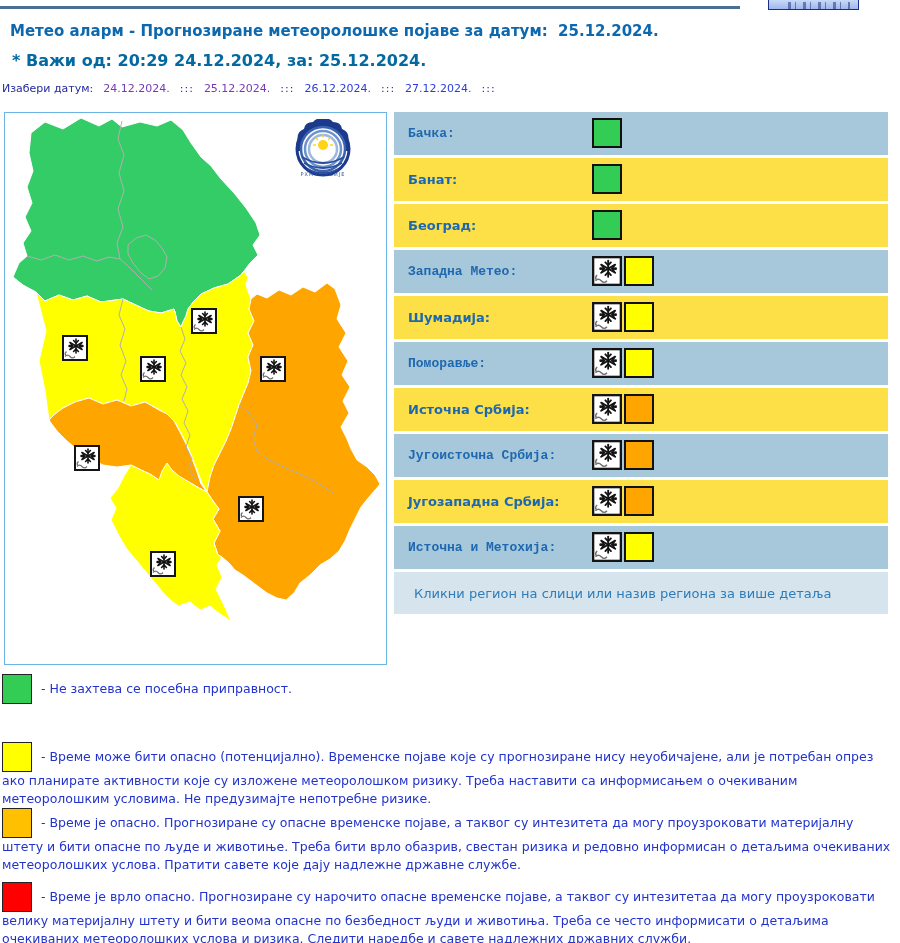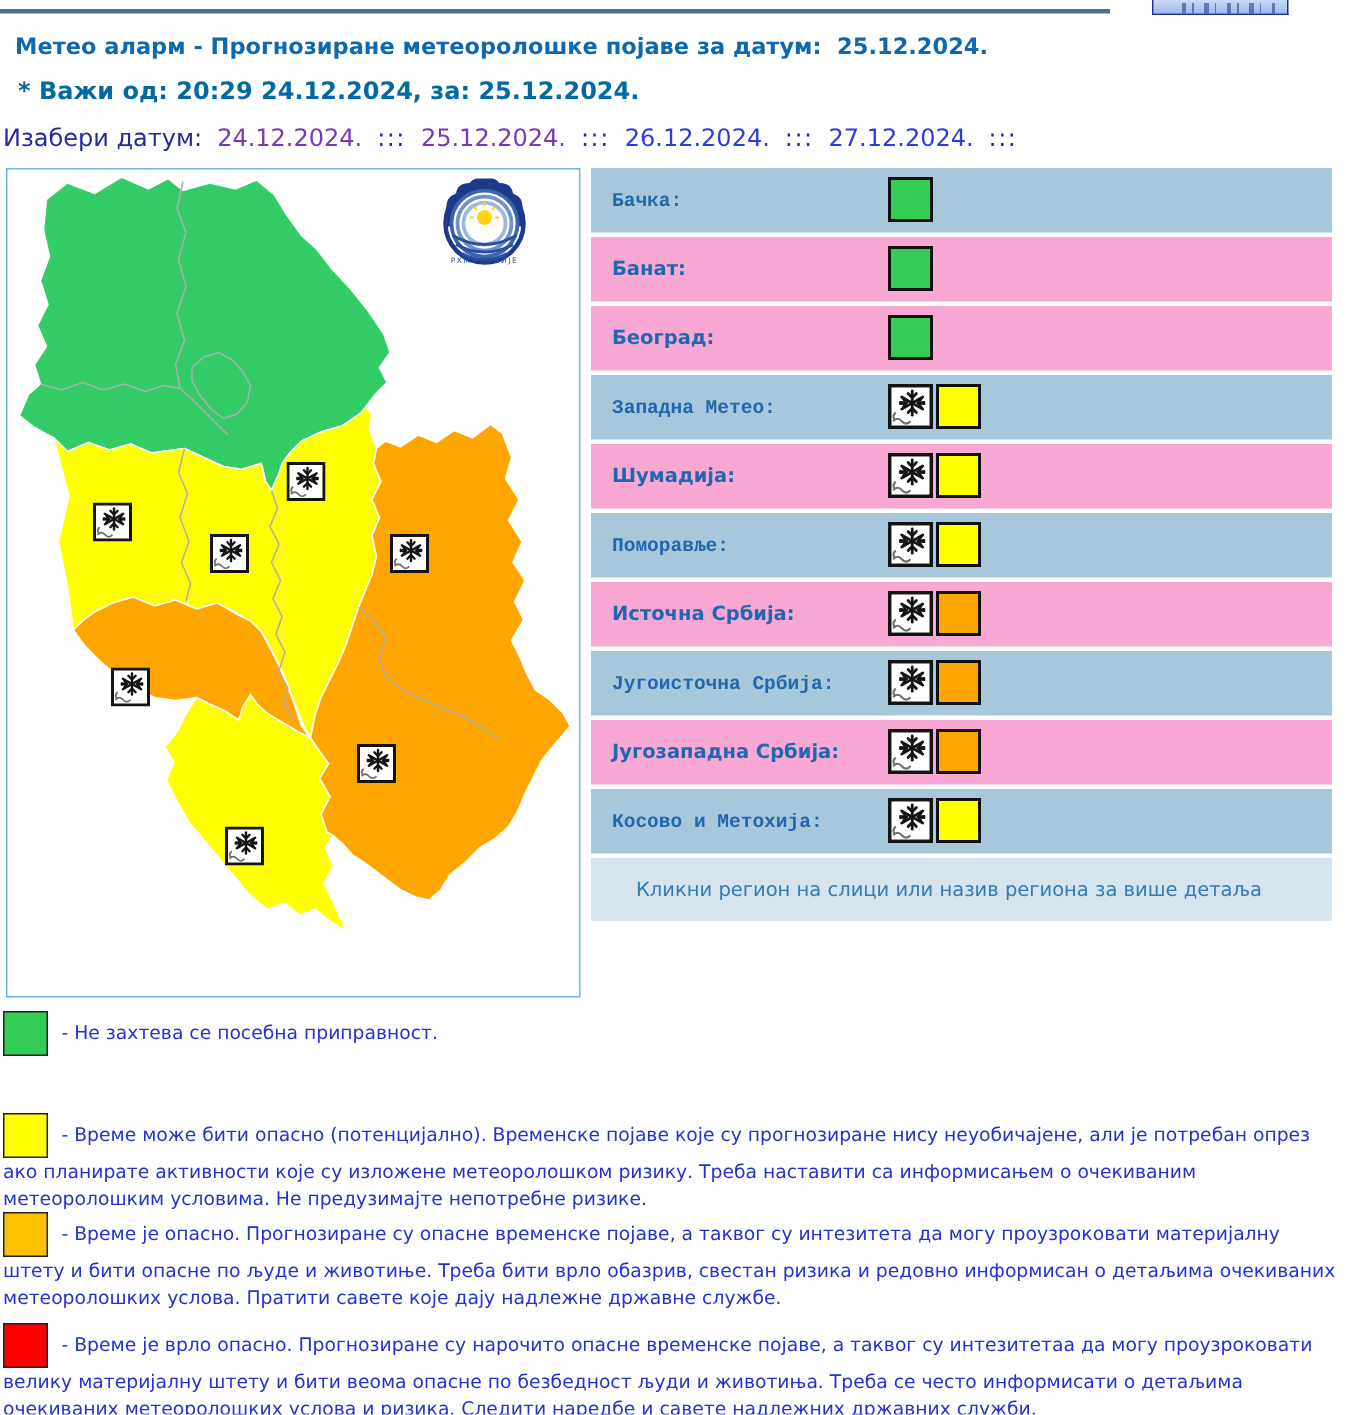--- a/index.html
+++ b/index.html
@@ -13,50 +13,50 @@
     position:absolute;left:768px;top:0;width:89px;height:9px;
     background:linear-gradient(#c9d9f8,#9fb8ec);border:1px solid #1b2f8a;border-top:none;
     overflow:hidden;
   }
   .top-cut-button i{display:block;height:100%;
     background:repeating-linear-gradient(90deg,transparent 0 7px,#25337f 7px 10px,transparent 10px 14px,#25337f 14px 15px);
     opacity:.55;margin:2px 8px 0 12px;}
   
   .page-title{position:absolute;left:10px;top:22px;font-size:15px;font-weight:bold;color:#0d68ae;white-space:pre;}
   .valid-note{position:absolute;left:12px;top:51px;font-size:16px;font-weight:bold;color:#0369a1;text-align:center;}
-  .date-row{position:absolute;left:2px;top:82px;font-size:16px;color:#232a9c;}
+  .date-row{position:absolute;left:2px;top:82px;font-size:11px;color:#232a9c;}
   .date-row .dp-label{margin-right:4px;}
   .date-link{text-decoration:none;margin:0 6px;cursor:pointer;}
   .date-link[data-state="visited"]{color:#7639b8;}
   .date-link[data-state="link"]{color:#2b3cdf;}
   .date-sep{color:#232a9c;margin:0 4px;letter-spacing:1px;}
   
   .map-box{position:absolute;left:4px;top:112px;width:381px;height:551px;border:1px solid #6cb4e4;background:#fff;}
   .map-box svg{display:block;}
   .fill-green{fill:#33cc66;}
   .fill-yellow{fill:#ffff00;}
   .fill-orange{fill:#ffa500;}
   .rborder{fill:none;stroke:#b0b0b0;stroke-width:1;}
   .region{stroke:#ffffff;stroke-width:1;cursor:pointer;}
   
   .logo{position:absolute;right:26px;top:6px;width:74px;height:64px;}
   .logo-caption{position:absolute;right:22px;top:58px;width:82px;text-align:center;font-size:5px;color:#2b4f9e;letter-spacing:1px;}
   
   .panel{position:absolute;left:394px;top:112px;width:494px;}
   .region-row{height:43px;margin-bottom:3px;display:flex;align-items:center;position:relative;cursor:pointer;}
   .region-row.odd{background:#a7c7da;font-family:Liberation Mono, monospace;}
-  .region-row.even{background:#f9a8d4;text-align:right;}
+  .region-row.even{background:#fde047;text-align:right;}
   .region-label{padding-left:14px;font-size:13px;font-weight:bold;color:#1e68b0;}
   .boxes{position:absolute;left:198px;top:6px;display:flex;}
   .warn-icon{width:30px;height:30px;margin-right:2px;}
   .level-box{width:26px;height:26px;border:2px solid #111;}
   .level-box[data-level="green"]{background:#33cc55;}
   .level-box[data-level="yellow"]{background:#ffff00;}
   .level-box[data-level="orange"]{background:#ffa500;}
-  .panel-footer{height:42px;background:#d6e4ee;display:flex;align-items:center;font-size:13px;color:#2f7cb8;padding-left:30px;}
+  .panel-footer{height:42px;background:#d6e4ee;display:flex;align-items:center;font-size:13px;color:#2f7cb8;padding-left:20px;}
   
   .legend{position:absolute;left:2px;top:674px;width:894px;font-size:12.5px;line-height:18px;color:#2233cc;}
   .legend-item{margin:0;}
   .legend-item.m38{margin-top:38px;}
   .legend-item.m8{margin-top:8px;}
   .lbox{display:inline-block;width:28px;height:28px;border:1px solid #222;vertical-align:middle;margin-right:9px;}
   .lbox[data-level="green"]{background:#33cc55;}
   .lbox[data-level="yellow"]{background:#ffff00;}
   .lbox[data-level="orange"]{background:#ffc000;}
   .lbox[data-level="red"]{background:#ff0000;}
@@ -212,21 +212,21 @@
   <div class="region-row even">
     <span class="region-label">Југозападна Србија:</span>
     <span class="boxes">
         <svg class="warn-icon" viewBox="0 0 26 26" data-warn="snow">
           <use href="#sf"></use>
         </svg>
         <span class="level-box" data-level="orange"></span>
       </span>
   </div>
   <div class="region-row odd">
-    <span class="region-label">Косово и Метохија:</span>
+    <span class="region-label">Источна и Метохија:</span>
     <span class="boxes">
         <svg class="warn-icon" viewBox="0 0 26 26" data-warn="snow">
           <use href="#sf"></use>
         </svg>
         <span class="level-box" data-level="yellow"></span>
       </span>
   </div>
   <div class="panel-footer">Кликни регион на слици или назив региона за више детаља</div>
 </div>
 

